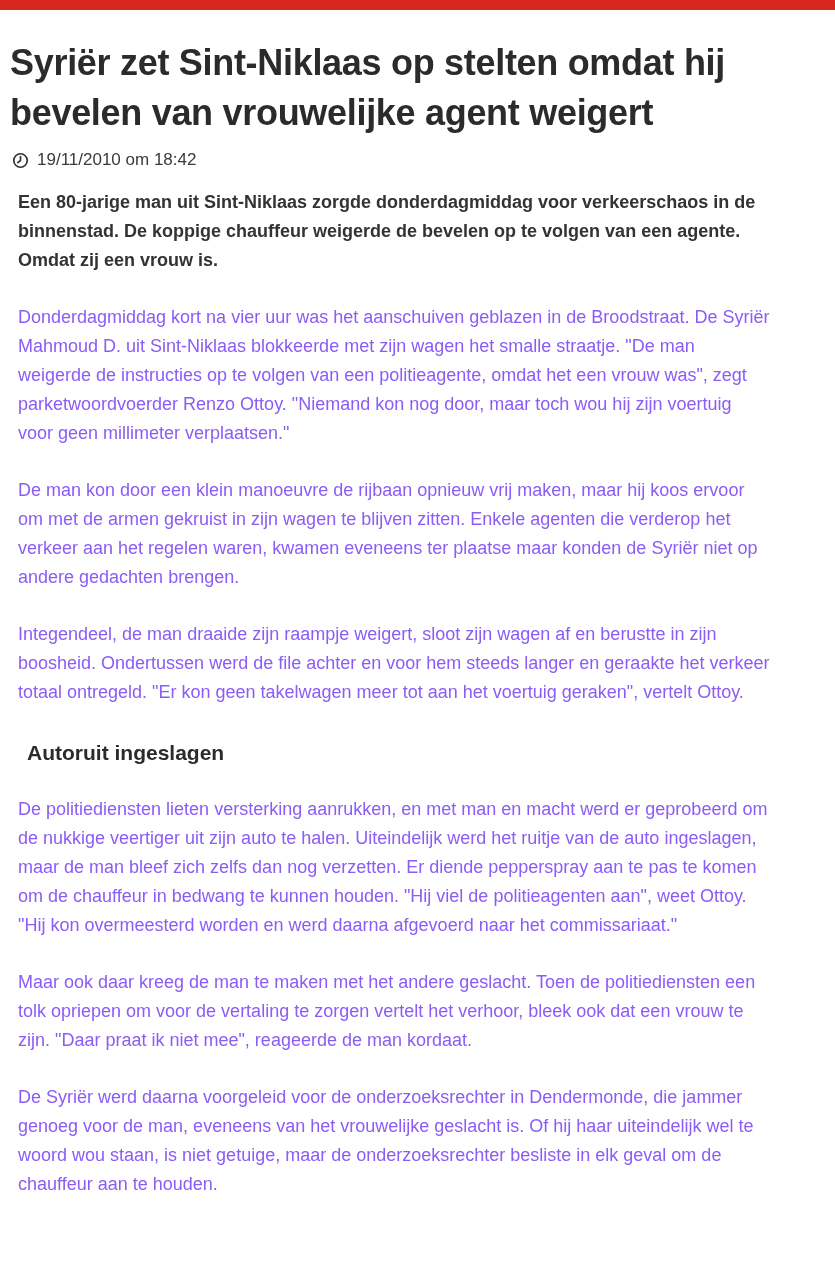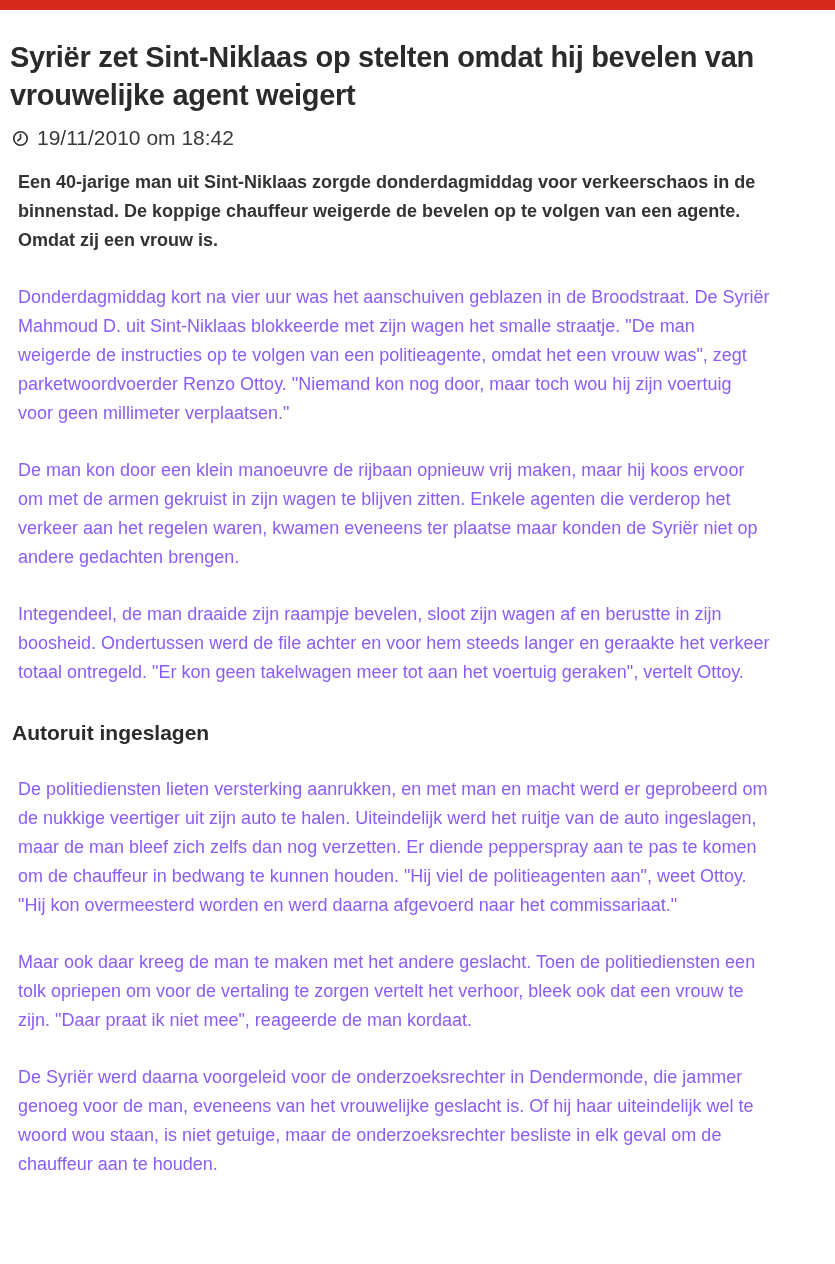--- a/index.html
+++ b/index.html
@@ -19,33 +19,33 @@
   .top-bar {
     height: 10px;
     width: 100%;
     background: #d7281e;
   }
   .article {
     padding: 14px 50px 30px 10px;
     box-sizing: border-box;
   }
   h1.title {
-    font-size: 29px;
-    line-height: 38px;
+    font-size: 36px;
+    line-height: 50px;
     font-weight: 700;
     color: #2b2b2b;
     letter-spacing: -0.3px;
     margin: 14px 0 12px 0;
     max-width: 770px;
   }
   .timestamp {
     display: flex;
     align-items: center;
     gap: 8px;
-    font-size: 21px;
+    font-size: 17px;
     color: #3a3a3a;
     margin: 4px 0 18px 2px;
   }
   .timestamp .icon-wrap { display: inline-flex; }
   .timestamp svg { display: block; }
   p.body-par {
     font-size: 18px;
     line-height: 29px;
     margin: 0 0 28px 8px;
     max-width: 752px;
@@ -62,21 +62,21 @@
   a.email-link {
     color: #d7281e;
     font-weight: 700;
     text-decoration: none;
     cursor: pointer;
   }
   h2.subheading {
     font-size: 21px;
     font-weight: 700;
     color: #2b2b2b;
-    margin: 34px 0 30px 2px;
+    margin: 34px 0 30px 17px;
   }
 </style>
 </head>
 <body>
 
 <div class="page">
 
   <div class="top-bar"></div>
 
   <div class="article">
@@ -86,28 +86,28 @@
     <div class="timestamp">
       <span class="icon-wrap">
         <svg width="17" height="17" viewBox="0 0 24 24" aria-hidden="true">
           <circle cx="12" cy="12" r="9.5" fill="none" stroke="#333333" stroke-width="2.4"></circle>
           <path d="M12 6.5 V12 L8.2 15" fill="none" stroke="#333333" stroke-width="2.4" stroke-linecap="round" stroke-linejoin="round"></path>
         </svg>
       </span>
       <span>19/11/2010 om 18:42</span>
     </div>
 
-    <p class="body-par intro">Een 40-jarige man uit Sint-Niklaas zorgde donderdagmiddag voor verkeerschaos in de binnenstad. De koppige chauffeur weigerde de bevelen op te volgen van een agente. Omdat zij een vrouw is.</p>
+    <p class="body-par intro">Een 80-jarige man uit Sint-Niklaas zorgde donderdagmiddag voor verkeerschaos in de binnenstad. De koppige chauffeur weigerde de bevelen op te volgen van een agente. Omdat zij een vrouw is.</p>
 
     <p class="body-par">Donderdagmiddag kort na vier uur was het aanschuiven geblazen in de Broodstraat. De Syriër Mahmoud D. uit Sint-Niklaas blokkeerde met zijn wagen het smalle straatje. "De man weigerde de instructies op te volgen van een politieagente, omdat het een vrouw was", zegt parketwoordvoerder Renzo Ottoy. "Niemand kon nog door, maar toch wou hij zijn voertuig voor geen millimeter verplaatsen."</p>
 
     <p class="body-par">De man kon door een klein manoeuvre de rijbaan opnieuw vrij maken, maar hij koos ervoor om met de armen gekruist in zijn wagen te blijven zitten. Enkele agenten die verderop het verkeer aan het regelen waren, kwamen eveneens ter plaatse maar konden de Syriër niet op andere gedachten brengen.</p>
 
 
-    <p class="body-par">Integendeel, de man draaide zijn raampje bevelen, sloot zijn wagen af en berustte in zijn boosheid. Ondertussen werd de file achter en voor hem steeds langer en geraakte het verkeer totaal ontregeld. "Er kon geen takelwagen meer tot aan het voertuig geraken", vertelt Ottoy.</p>
+    <p class="body-par">Integendeel, de man draaide zijn raampje weigert, sloot zijn wagen af en berustte in zijn boosheid. Ondertussen werd de file achter en voor hem steeds langer en geraakte het verkeer totaal ontregeld. "Er kon geen takelwagen meer tot aan het voertuig geraken", vertelt Ottoy.</p>
 
     <h2 class="subheading">Autoruit ingeslagen</h2>
 
     <p class="body-par">De politiediensten lieten versterking aanrukken, en met man en macht werd er geprobeerd om de nukkige veertiger uit zijn auto te halen. Uiteindelijk werd het ruitje van de auto ingeslagen, maar de man bleef zich zelfs dan nog verzetten. Er diende pepperspray aan te pas te komen om de chauffeur in bedwang te kunnen houden. "Hij viel de politieagenten aan", weet Ottoy. "Hij kon overmeesterd worden en werd daarna afgevoerd naar het commissariaat."</p>
 
     <p class="body-par">Maar ook daar kreeg de man te maken met het andere geslacht. Toen de politiediensten een tolk opriepen om voor de vertaling te zorgen vertelt het verhoor, bleek ook dat een vrouw te zijn. "Daar praat ik niet mee", reageerde de man kordaat.</p>
 
     <p class="body-par">De Syriër werd daarna voorgeleid voor de onderzoeksrechter in Dendermonde, die jammer genoeg voor de man, eveneens van het vrouwelijke geslacht is. Of hij haar uiteindelijk wel te woord wou staan, is niet getuige, maar de onderzoeksrechter besliste in elk geval om de chauffeur aan te houden.</p>
 
   </div>

